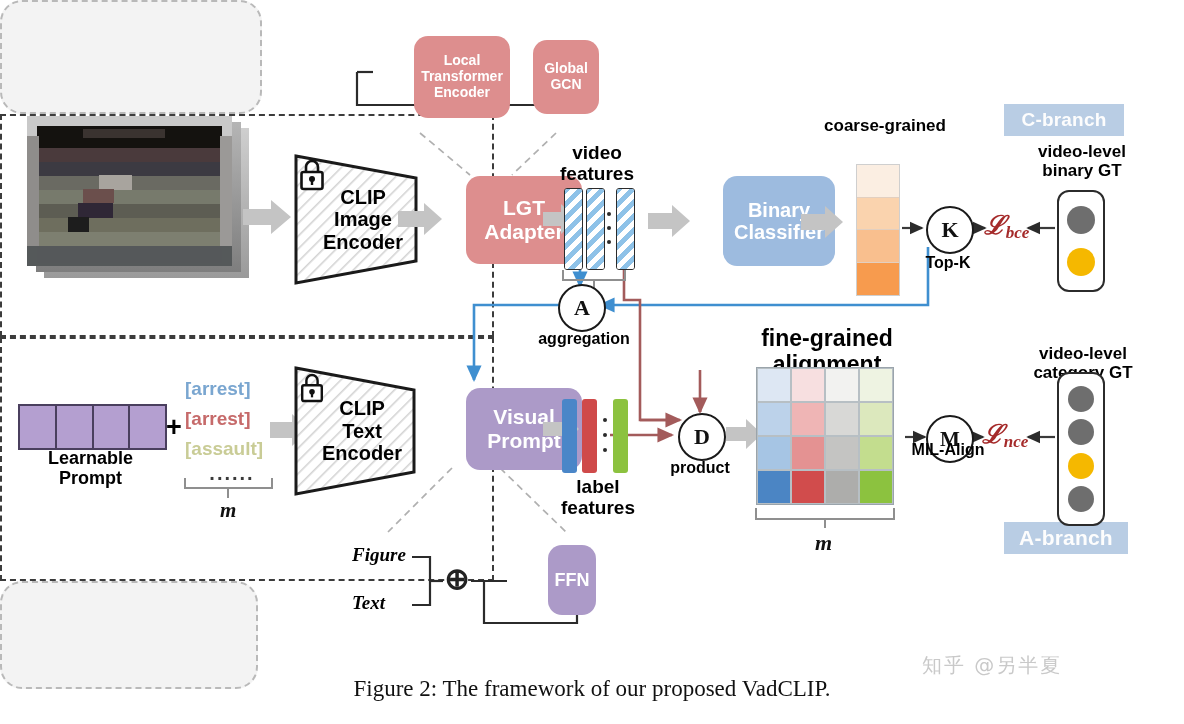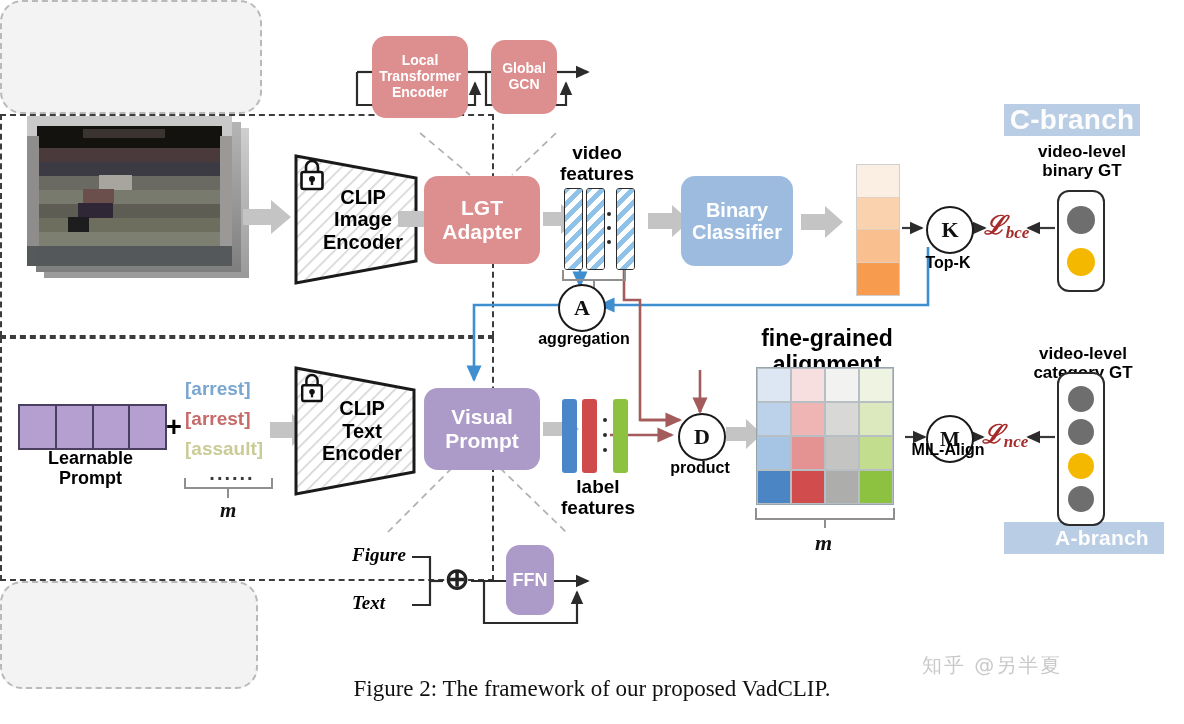--- a/index.html
+++ b/index.html
@@ -1,20 +1,20 @@
 <!DOCTYPE html>
 <html><head>
 <meta charset="utf-8">
 <style>
   html,body{margin:0;padding:0;background:#ffffff;}
   body{width:1184px;height:724px;position:relative;overflow:hidden;
        font-family:"Liberation Sans",sans-serif;color:#111;}
 
   .abs{position:absolute;}
-  .ctr{display:flex;align-items:center;justify-content:center;text-align:center;}
+  .ctr{display:flex;align-items:center;justify-content:center;text-align:center;margin-left:42px;}
 
   
   .rbox{border-radius:14px;color:#fff;font-weight:bold;line-height:1.12;}
   .rbox.pink{background:#dd8e8e;}
   .rbox.blue{background:#9dbbdf;}
   .rbox.purple{background:#ac9ac8;}
 
   .dashpanel{border:2px dashed #b9b9b9;border-radius:22px;background:#f3f3f3;}
   .dashregion{border:2px dashed #3c3c3c;background:transparent;}
 
@@ -263,34 +263,35 @@
   <b></b>
     <b></b>
     <b></b>
 </div>
 
 <svg class="garrow" style="left:648px;top:205px;width:42px;height:32px;" viewBox="0 0 42 32">
   <path d="M0,8 L24,8 L24,0 L42,16 L24,32 L24,24 L0,24 z" fill="#c4c4c4"></path>
 </svg>
 
 <div class="dashregion" style="left:645px;top:92px;width:490px;height:219px;"></div>
-<div class="branchtag" style="left:1004px;top:104px;width:136px;height:32px;font-size:28px;">
+<div class="branchtag" style="left:1004px;top:104px;width:120px;height:32px;font-size:19px;">
   <span>C-branch</span>
 </div>
 
 <div class="rbox blue ctr" style="position:absolute;left:681px;top:176px;width:112px;height:90px;flex-direction:column;font-size:20px;">
   <span>Binary</span>
   <span>Classifier</span>
 </div>
 
 <svg class="garrow" style="left:801px;top:206px;width:42px;height:32px;" viewBox="0 0 42 32">
   <path d="M0,8 L24,8 L24,0 L42,16 L24,32 L24,24 L0,24 z" fill="#c4c4c4"></path>
 </svg>
 
 <div class="lbl" style="left:790px;top:116px;width:190px;font-size:17px;">
+  <div>coarse-grained</div>
 </div>
 <div class="confcol" style="left:856px;top:164px;width:42px;height:130px;">
     <div class="confcell" style="background: rgb(251, 238, 226); height: 25%;"></div>
     <div class="confcell" style="background: rgb(250, 211, 174); height: 25%;"></div>
     <div class="confcell" style="background: rgb(249, 191, 142); height: 25%;"></div>
     <div class="confcell" style="background: rgb(247, 155, 78); height: 25%;"></div>
   </div>
 
 <div class="opnode" style="left:926px;top:206px;width:44px;height:44px;font-size:22px;">
   <span>K</span>
@@ -306,21 +307,21 @@
 <div class="lbl" style="left:1012px;top:142px;width:140px;font-size:17px;">
   <div>video-level</div>
   <div>binary GT</div>
 </div>
 <div class="gtpill" style="left:1057px;top:190px;width:44px;height:84px;padding:7px 0;">
     <div class="gtdot" style="width: 28px; height: 28px;"></div>
     <div class="gtdot on" style="width: 28px; height: 28px;"></div>
   </div>
 
 <div class="dashregion" style="left:645px;top:325px;width:490px;height:240px;"></div>
-<div class="branchtag" style="left:1004px;top:522px;width:124px;height:32px;font-size:21px;padding-left:36px;">
+<div class="branchtag" style="left:1004px;top:522px;width:124px;height:32px;font-size:21px;">
   <span>A-branch</span>
 </div>
 
 <div class="opnode" style="left:678px;top:413px;width:44px;height:44px;font-size:22px;">
   <span>D</span>
 </div>
 <div class="lbl" style="left:660px;top:459px;width:80px;font-size:16px;">
   <span>product</span>
 </div>
 

